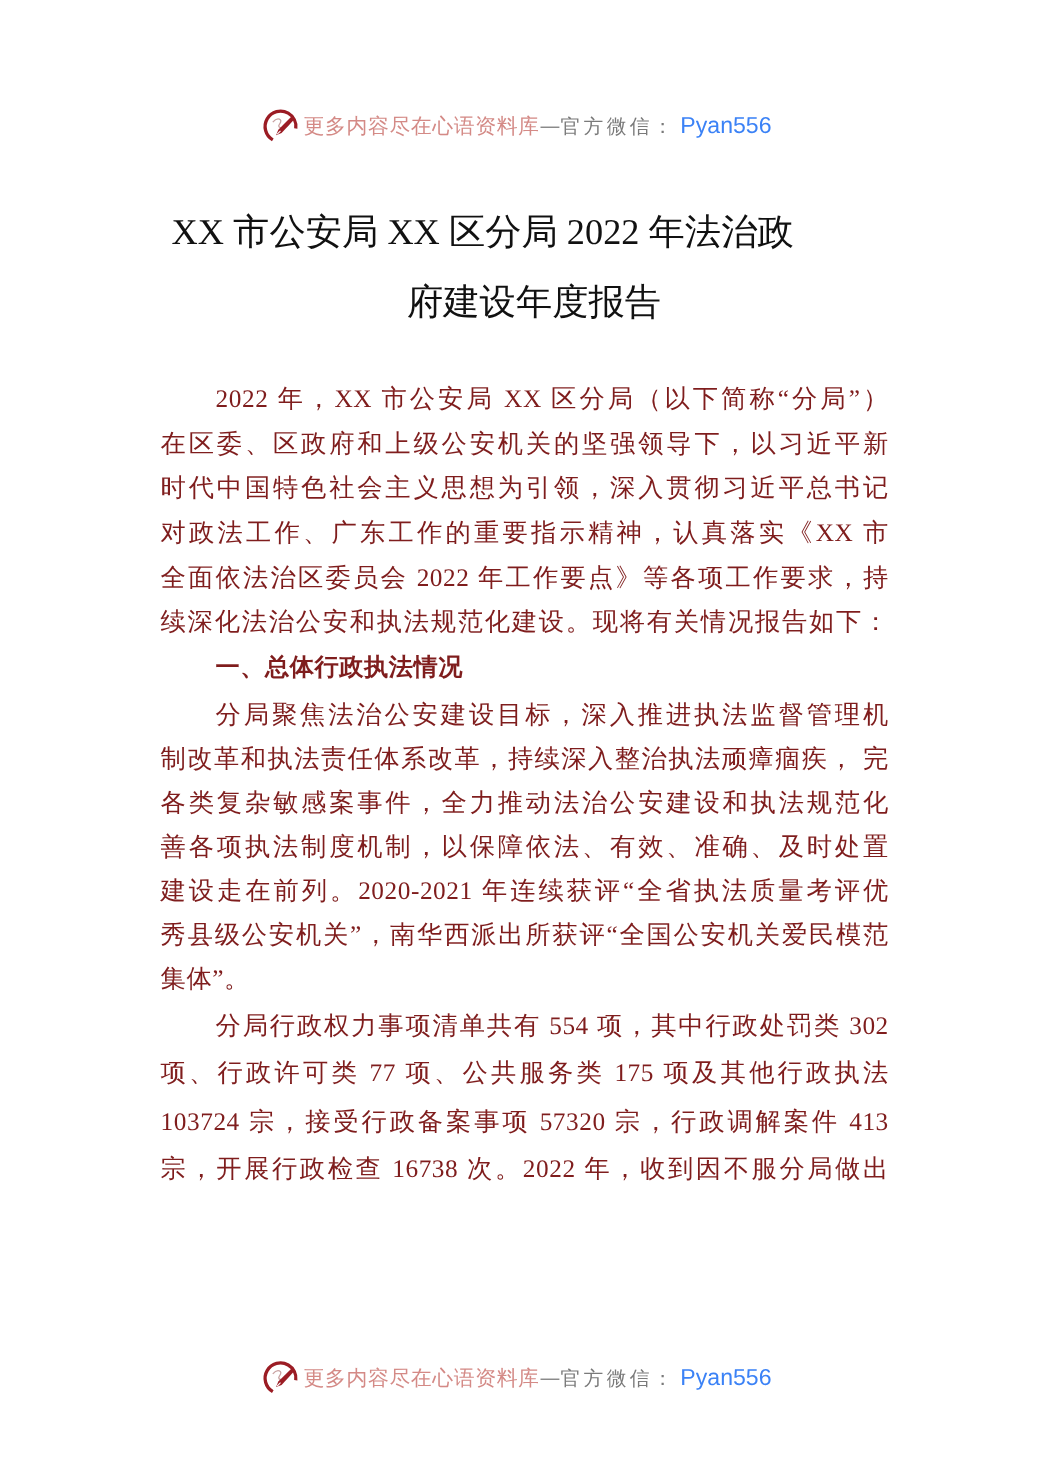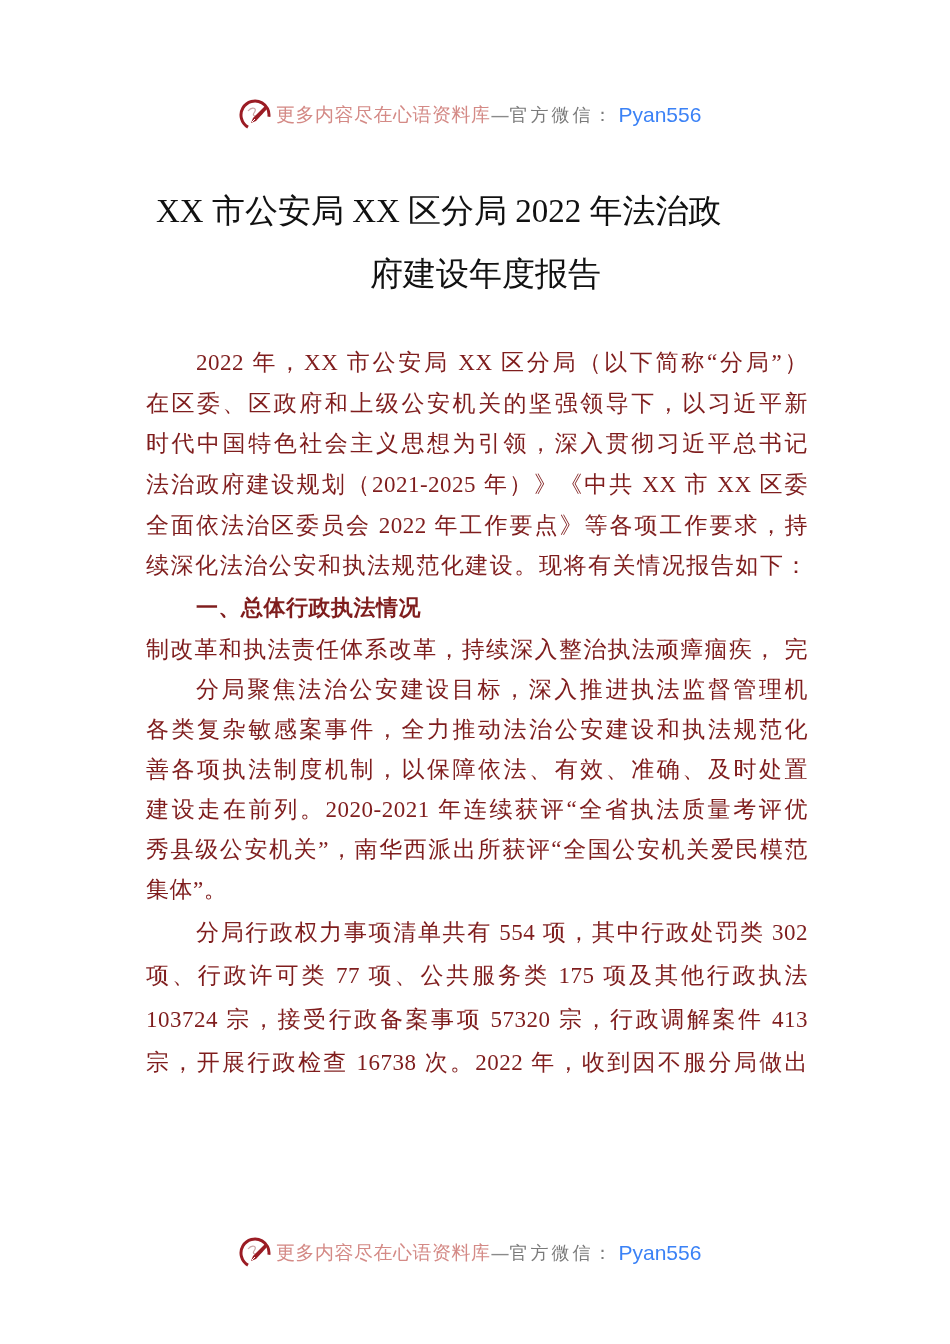--- a/index.html
+++ b/index.html
@@ -115,30 +115,30 @@
 </div>
 
 <div class="title l1">XX 市公安局  XX 区分局  2022 年法治政</div>
 <div class="title l2">府建设年度报告</div>
 
 <div class="page-body">
   <div class="p1">
     <div class="line indent">2022 年，XX 市公安局  XX 区分局（以下简称“分局”）</div>
     <div class="line">在区委、区政府和上级公安机关的坚强领导下，以习近平新</div>
     <div class="line">时代中国特色社会主义思想为引领，深入贯彻习近平总书记</div>
-    <div class="line">法治政府建设规划（2021-2025 年）》《中共 XX 市 XX 区委</div>
+    <div class="line">对政法工作、广东工作的重要指示精神，认真落实《XX 市</div>
     <div class="line">全面依法治区委员会 2022 年工作要点》等各项工作要求，持</div>
     <div class="line">续深化法治公安和执法规范化建设。现将有关情况报告如下：</div>
   </div>
 
   <div class="line heading">一、总体行政执法情况</div>
 
   <div class="p2">
+    <div class="line indent">分局聚焦法治公安建设目标，深入推进执法监督管理机</div>
     <div class="line">制改革和执法责任体系改革，持续深入整治执法顽瘴痼疾， 完</div>
-    <div class="line indent">分局聚焦法治公安建设目标，深入推进执法监督管理机</div>
     <div class="line">各类复杂敏感案事件，全力推动法治公安建设和执法规范化</div>
     <div class="line">善各项执法制度机制，以保障依法、有效、准确、及时处置</div>
     <div class="line">建设走在前列。2020-2021 年连续获评“全省执法质量考评优</div>
     <div class="line">秀县级公安机关”，南华西派出所获评“全国公安机关爱民模范</div>
     <div class="line last">集体”。</div>
   </div>
 
   <div class="p3">
     <div class="line indent">分局行政权力事项清单共有 554 项，其中行政处罚类 302</div>
     <div class="line">项、行政许可类 77 项、公共服务类 175 项及其他行政执法</div>

